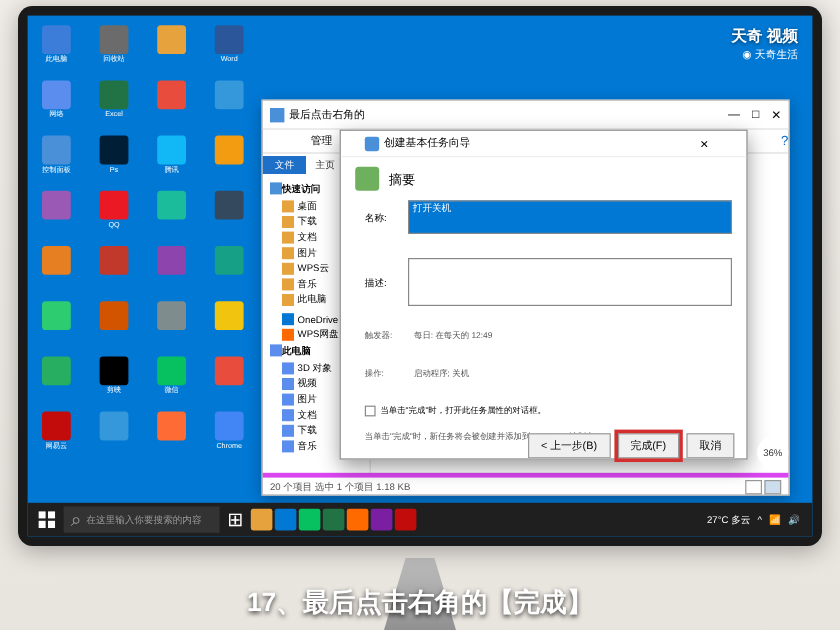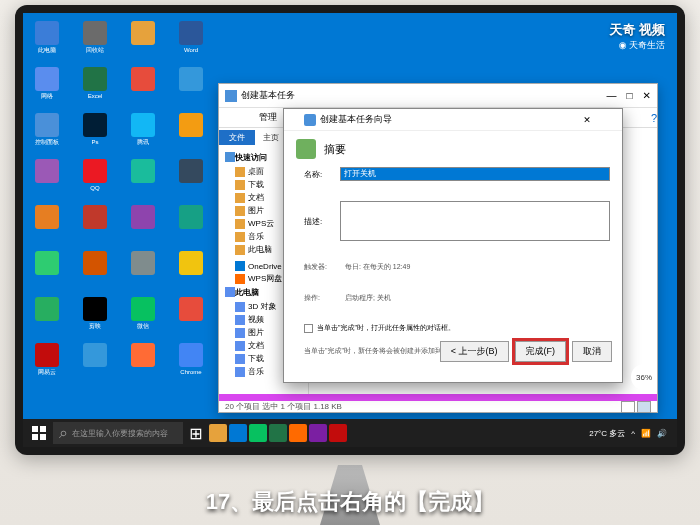--- a/index.html
+++ b/index.html
@@ -16,37 +16,37 @@
 .exp-tabs{height:20px;display:flex;align-items:center;padding-left:40px;font-size:9px;gap:12px;border-bottom:1px solid #ddd}
 .exp-menu{height:18px;display:flex;align-items:center;font-size:8px}
 .exp-menu-file{background:#1e6fc7;color:#fff;padding:2px 10px}
 .exp-menu-item{padding:2px 8px;color:#333}
 .exp-body{display:flex;height:calc(100% - 80px)}
 .exp-side{width:90px;border-right:1px solid #e0e0e0;padding:4px;font-size:8px;overflow:hidden}
 .side-group{margin-bottom:4px}
 .side-hdr{display:flex;align-items:flex-start;padding:2px;font-weight:bold}
 .side-item{display:flex;align-items:center;padding:1px 2px 1px 12px;gap:3px}
 .side-ico{width:10px;height:10px;display:inline-block}
-.exp-status{position:absolute;bottom:0;left:0;right:0;height:18px;border-top:7px solid #d946ef;font-size:8px;padding:2px 6px;color:#555;display:flex;align-items:center}
+.exp-status{position:absolute;bottom:0;left:0;right:0;height:18px;border-top:4px solid #d946ef;font-size:8px;padding:2px 6px;color:#555;display:flex;}
 .wizard{position:absolute;left:260px;top:95px;width:340px;height:275px;background:#fff;border:1px solid #888;box-shadow:0 6px 16px rgba(0,0,0,0.4)}
 .wiz-title{height:22px;display:flex;align-items:center;padding:0 20px;font-size:9px;border-bottom:1px solid #eee}
 .wiz-title-ico{width:12px;height:12px;background:#4a90d9;margin-right:4px;border-radius:2px}
 .wiz-close{margin-left:auto;width:30px;text-align:center;cursor:pointer}
 .wiz-hdr{padding:8px 12px;display:flex;align-items:center;gap:8px;font-size:11px}
 .wiz-body{display:flex;padding:0 12px;height:180px}
 .wiz-nav{width:70px;font-size:9px}
 .wiz-nav-item{padding:3px 4px;color:#06c}
 .wiz-nav-item.active{background:#0078d4;color:#fff}
 .wiz-main{flex:1;font-size:8px;padding-left:8px}
 .wiz-row{display:flex;gap:6px;margin-bottom:20px;align-items:center}
-.wiz-input{background:#0078d4;border:1px solid #888;height:14px;flex:1;color:#fff;padding:0 3px;font-size:8px}
+.wiz-input{background:#0078d4;border:1px solid #888;height:28px;flex:1;color:#fff;padding:0 3px;font-size:8px}
 .wiz-textarea{border:1px solid #888;height:40px;flex:1}
 .wiz-note{font-size:7px;color:#555;margin-top:12px;line-height:1.6}
 .wiz-check{display:flex;align-items:center;gap:4px;font-size:7px;margin-top:6px}
-.wiz-btns{position:absolute;bottom:20px;right:10px;display:flex;gap:6px}
+.wiz-btns{position:absolute;bottom:0;right:10px;display:flex;gap:6px}
 .wiz-btn{border:1px solid #999;background:#f0f0f0;font-size:9px;padding:3px 10px;cursor:pointer}
 .wiz-btn.finish{outline:3px solid #d32f2f}
 .taskbar{position:absolute;bottom:0;left:0;right:0;height:28px;background:#1f1f1f;display:flex;align-items:center;padding:0 4px;gap:2px}
 .tb-start{width:24px;height:24px;display:flex;align-items:center;justify-content:center}
 .tb-search{background:#333;height:22px;width:130px;display:flex;align-items:center;padding:0 6px;gap:4px}
 .tb-search-txt{color:#999;font-size:8px}
 .tb-icon{width:22px;height:22px;display:flex;align-items:center;justify-content:center;cursor:pointer}
 .tb-tray{margin-left:auto;display:flex;align-items:center;gap:6px;color:#fff;font-size:8px;padding-right:6px}
 .watermark{position:absolute;top:8px;right:12px;color:#fff;font-size:13px;font-weight:bold;text-shadow:0 1px 3px rgba(0,0,0,0.6)}
 .watermark2{position:absolute;top:26px;right:12px;color:#fff;font-size:9px}
@@ -188,21 +188,21 @@
         </div>
         <div class="dicon">
           <div class="dicon-img" style="background:#4285f4"></div>
           <div class="dicon-lbl">Chrome</div>
         </div>
       </div>
 
 <div class="explorer">
   <div class="exp-title">
     <span class="exp-title-icon"></span>
-    <span>创建基本任务</span>
+    <span>最后点击右角的</span>
     <span style="margin-left:auto;display:flex;gap:10px;font-size:10px">
       <span>—</span>
       <span>□</span>
       <span>✕</span>
     </span>
   </div>
   <div class="exp-tabs">
     <span>管理</span>
     <span>安装工具</span>
     <span style="margin-left:auto;color:#06c;font-size:11px">?</span>

